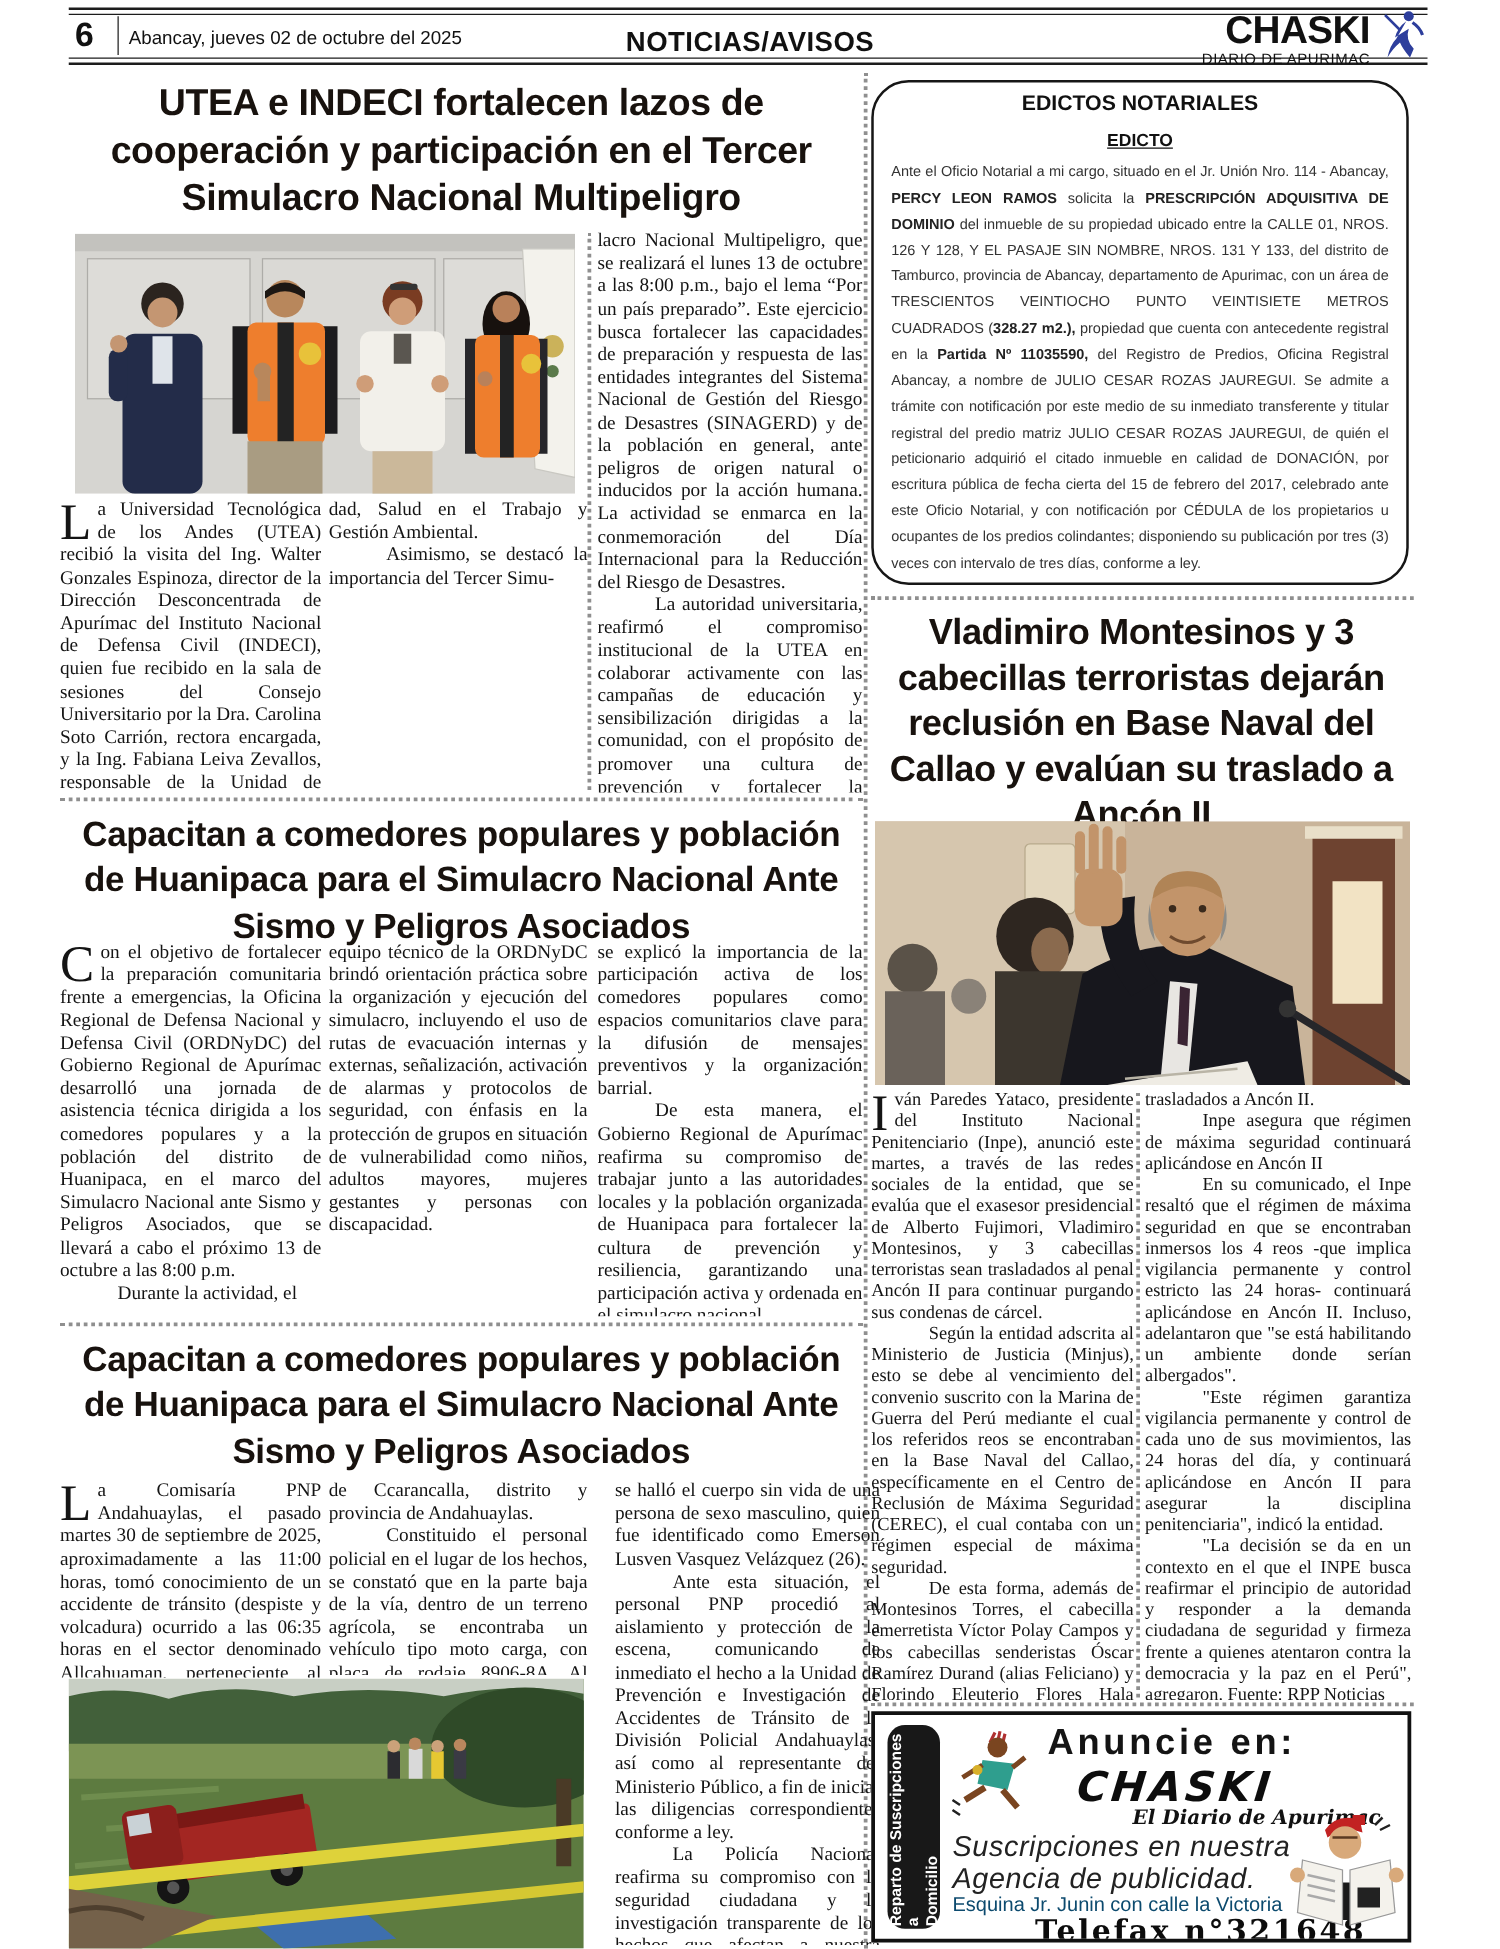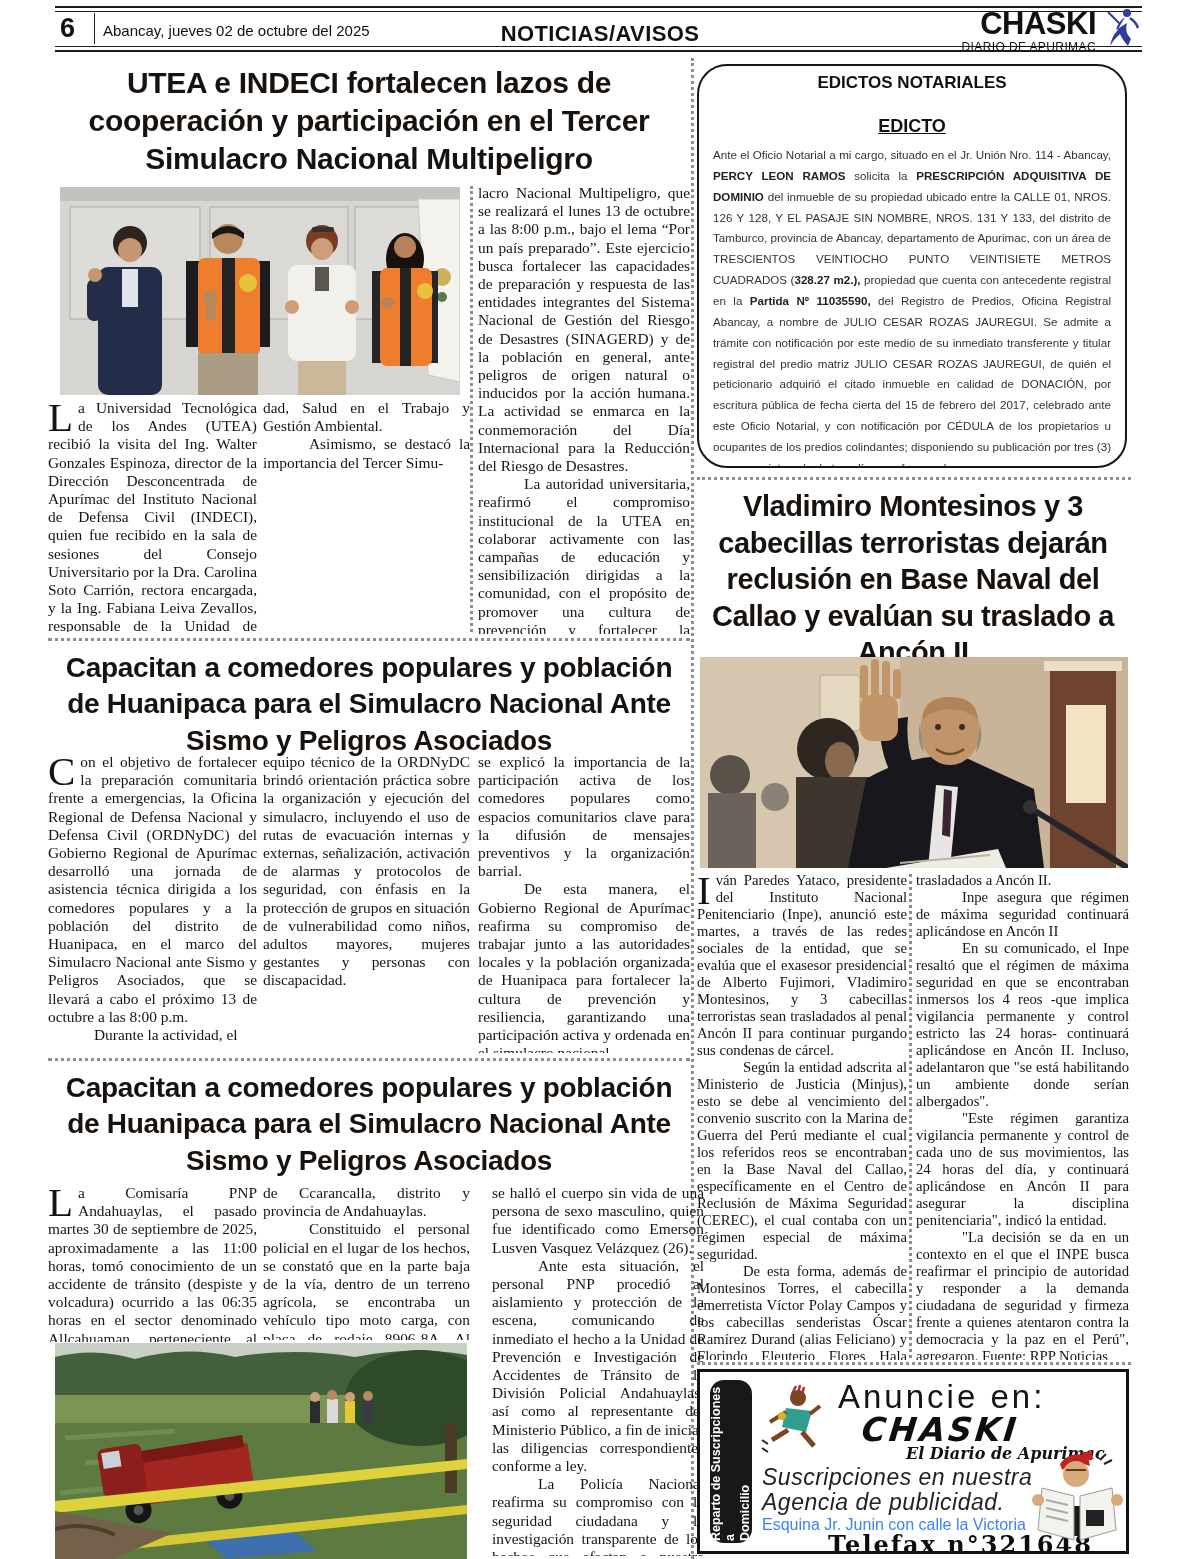--- a/index.html
+++ b/index.html
@@ -30,36 +30,36 @@
   .dropcap{float:left;font-family:"Liberation Serif",serif;font-size:41px;line-height:32px;
            padding:2px 5px 0 0;}
 
   
   .hdot{border-top:3px dotted #8f8f8f;height:0;}
   .vdot{border-left:3px dotted #8f8f8f;width:0;}
 
   
   .edicto-box{border:2px solid #161616;box-sizing:border-box;padding:7px 14px;background:#fff;overflow:hidden;}
   .edicto-title{text-align:center;font-weight:bold;font-size:17px;}
-  .edicto-sub{text-align:center;font-weight:bold;font-size:18px;text-decoration:underline;margin:23px 0 8px;}
+  .edicto-sub{text-align:center;font-weight:bold;font-size:14px;text-decoration:underline;margin:11px 0 8px;}
   .edicto-body{font-size:11.6px;line-height:1.8;text-align:justify;color:#333;}
   .edicto-body b{color:#222;}
   .edicto-date{font-size:11.6px;margin-top:5px;text-align:center;color:#333;}
 
   
   .ad-box{border:3px solid #111;box-sizing:border-box;background:#fff;overflow:hidden;}
   .pill{position:absolute;left:10px;top:8px;width:42px;height:163px;background:#181818;border-radius:14px;}
   .pill-inner{position:absolute;left:50%;top:50%;transform:translate(-50%,-50%) rotate(-90deg);
               width:158px;text-align:left;color:#fff;font-size:12.5px;font-weight:bold;line-height:1.15;}
-  .ad-line1{font-size:33px;font-weight:400;letter-spacing:3px;color:#141414;}
+  .ad-line1{font-size:29px;font-weight:700;letter-spacing:3px;color:#141414;}
   .ad-chaski{font-family:"DejaVu Sans",sans-serif;font-weight:900;font-style:italic;
              font-size:33px;letter-spacing:3px;transform:skewX(-6deg);color:#0d0d0d;}
   .ad-chaski-sub{font-family:"DejaVu Serif",serif;font-style:italic;font-weight:bold;font-size:16px;color:#111;}
   .ad-susc{font-style:italic;font-size:23px;color:#222;letter-spacing:.5px;}
-  .ad-addr{font-size:16px;color:#3b82f6;}
+  .ad-addr{font-size:16px;color:#0c4a6e;}
   .ad-tel{font-family:"DejaVu Serif",serif;font-weight:bold;font-size:24px;letter-spacing:2px;color:#0c0c0c;}
 </style>
 </head>
 <body>
 
 <div id="page">
 
   <div class="rule" style="top:6px;border-top:2px solid #1c1c1c;"></div>
   <div class="rule" style="top:11px;border-top:1px solid #1c1c1c;"></div>
   <div class="rule" style="top:46px;border-top:1px solid #1c1c1c;"></div>

